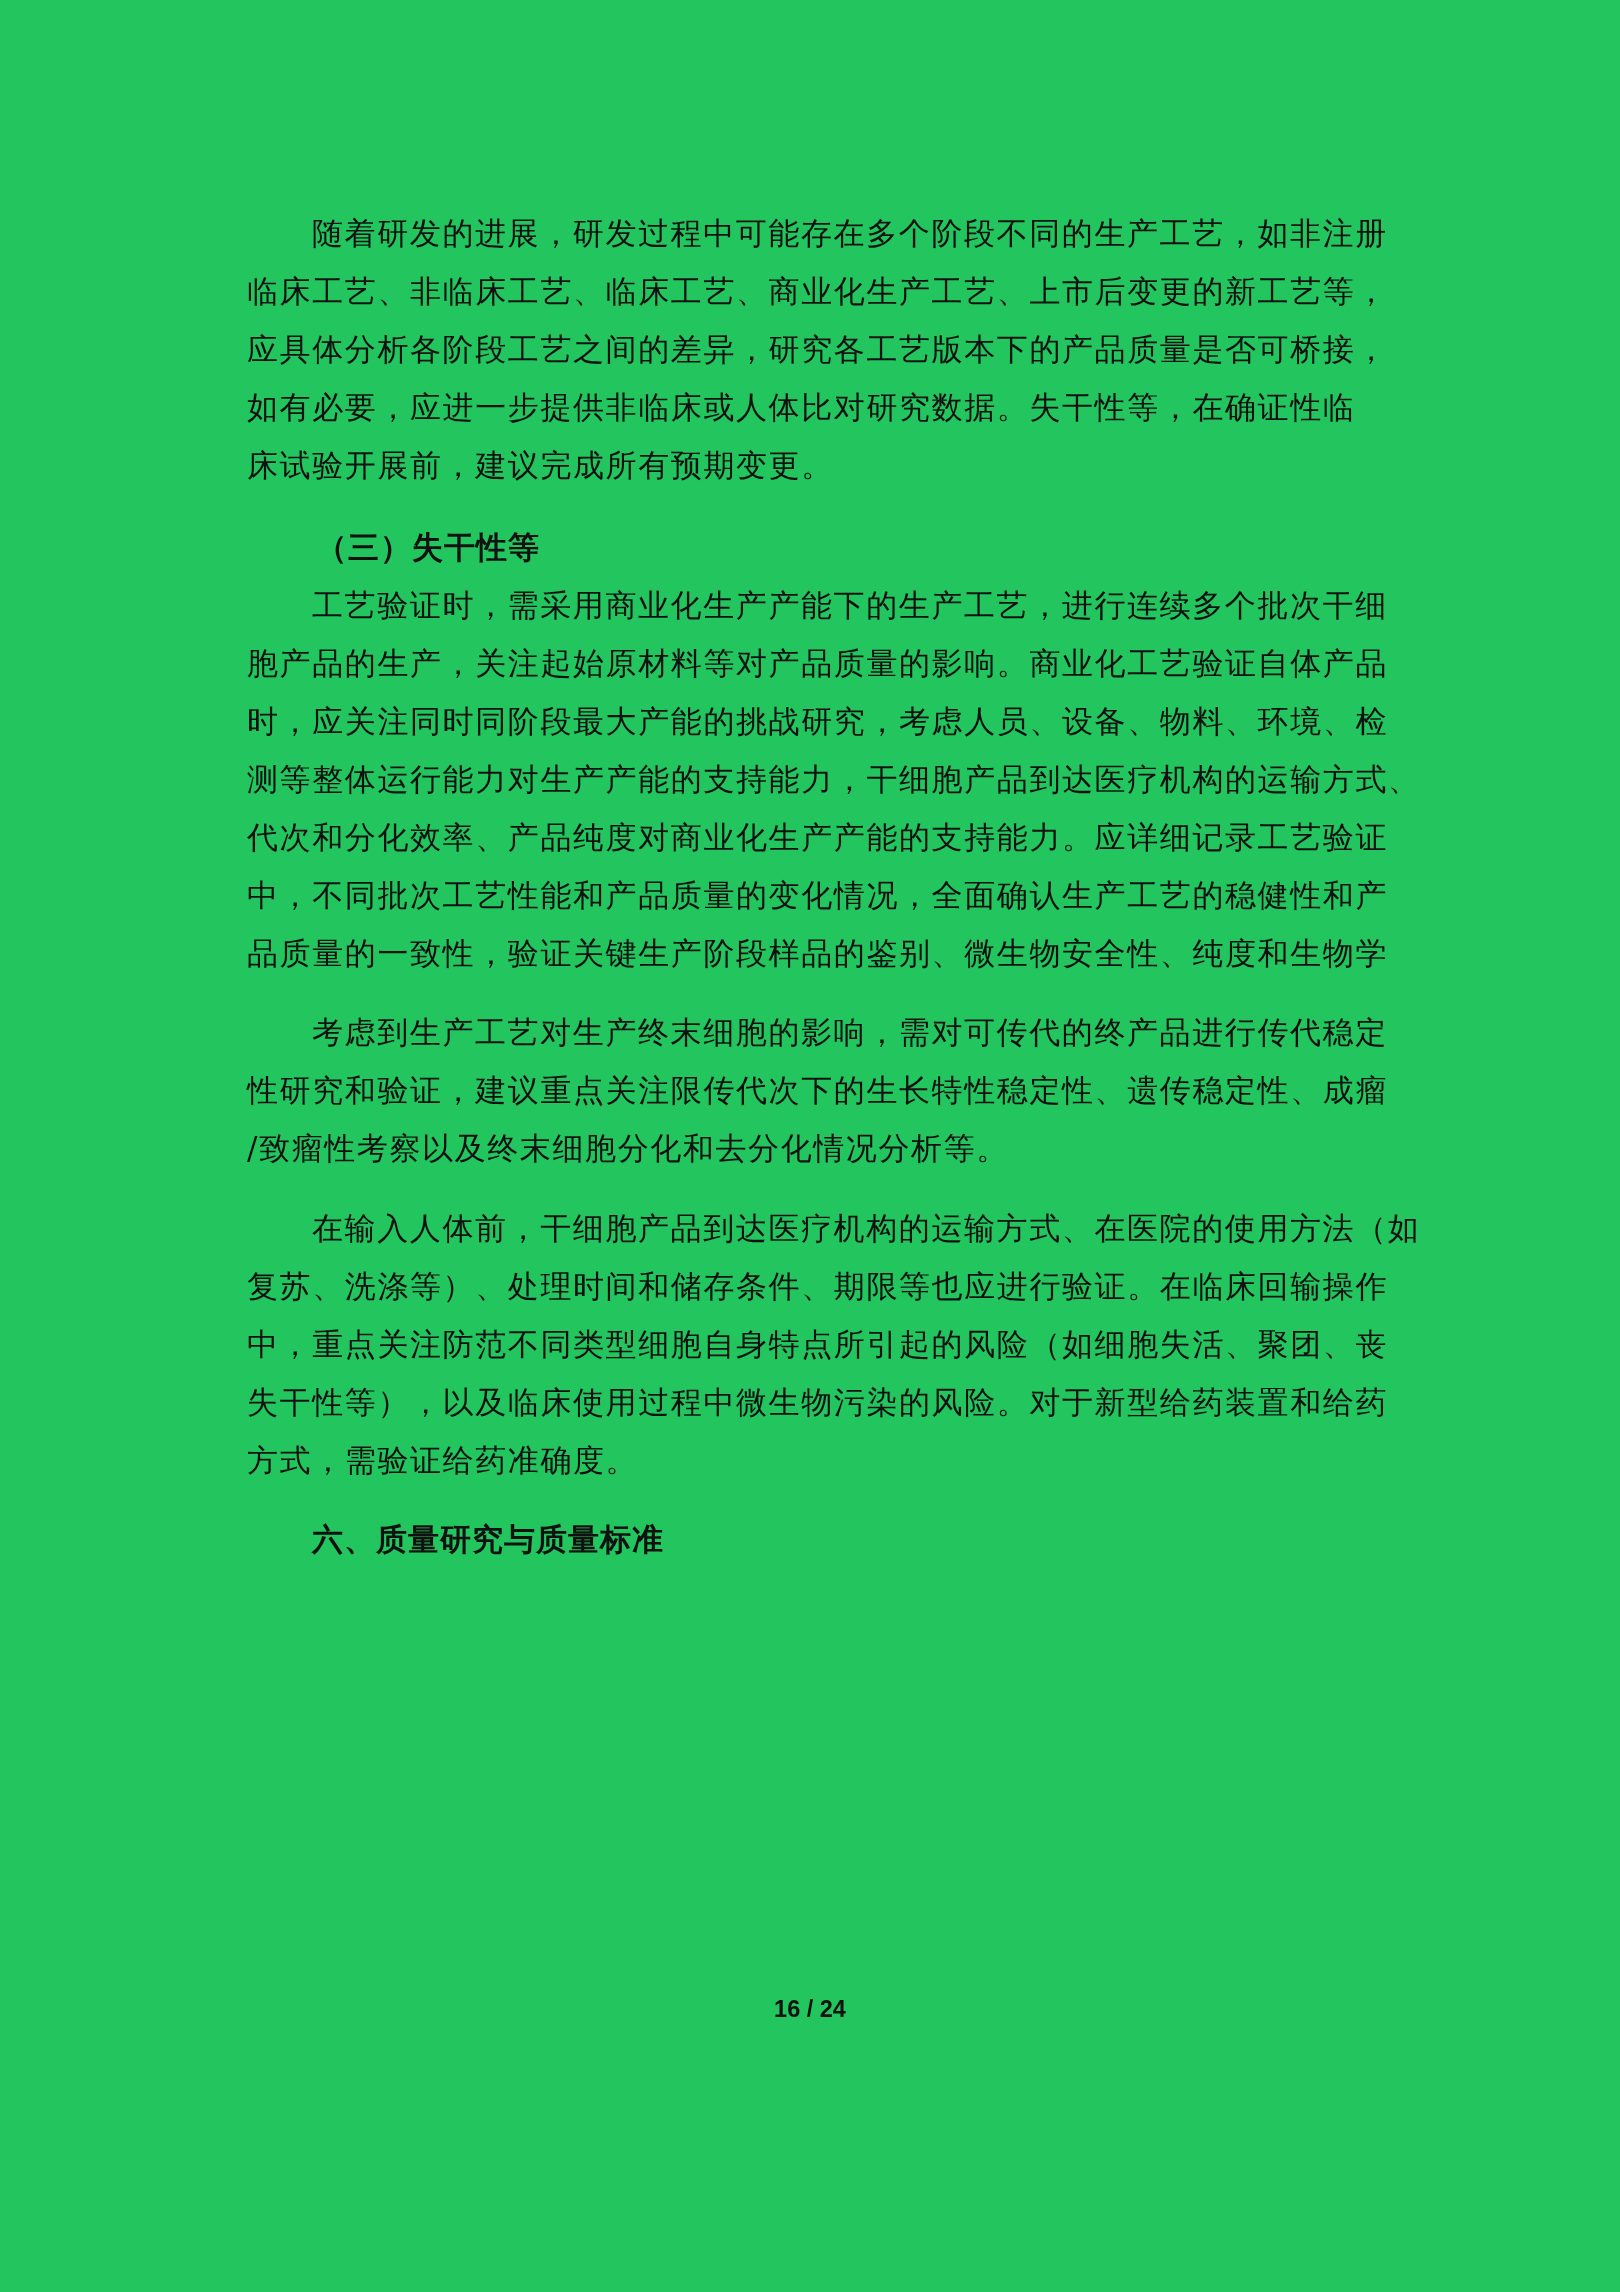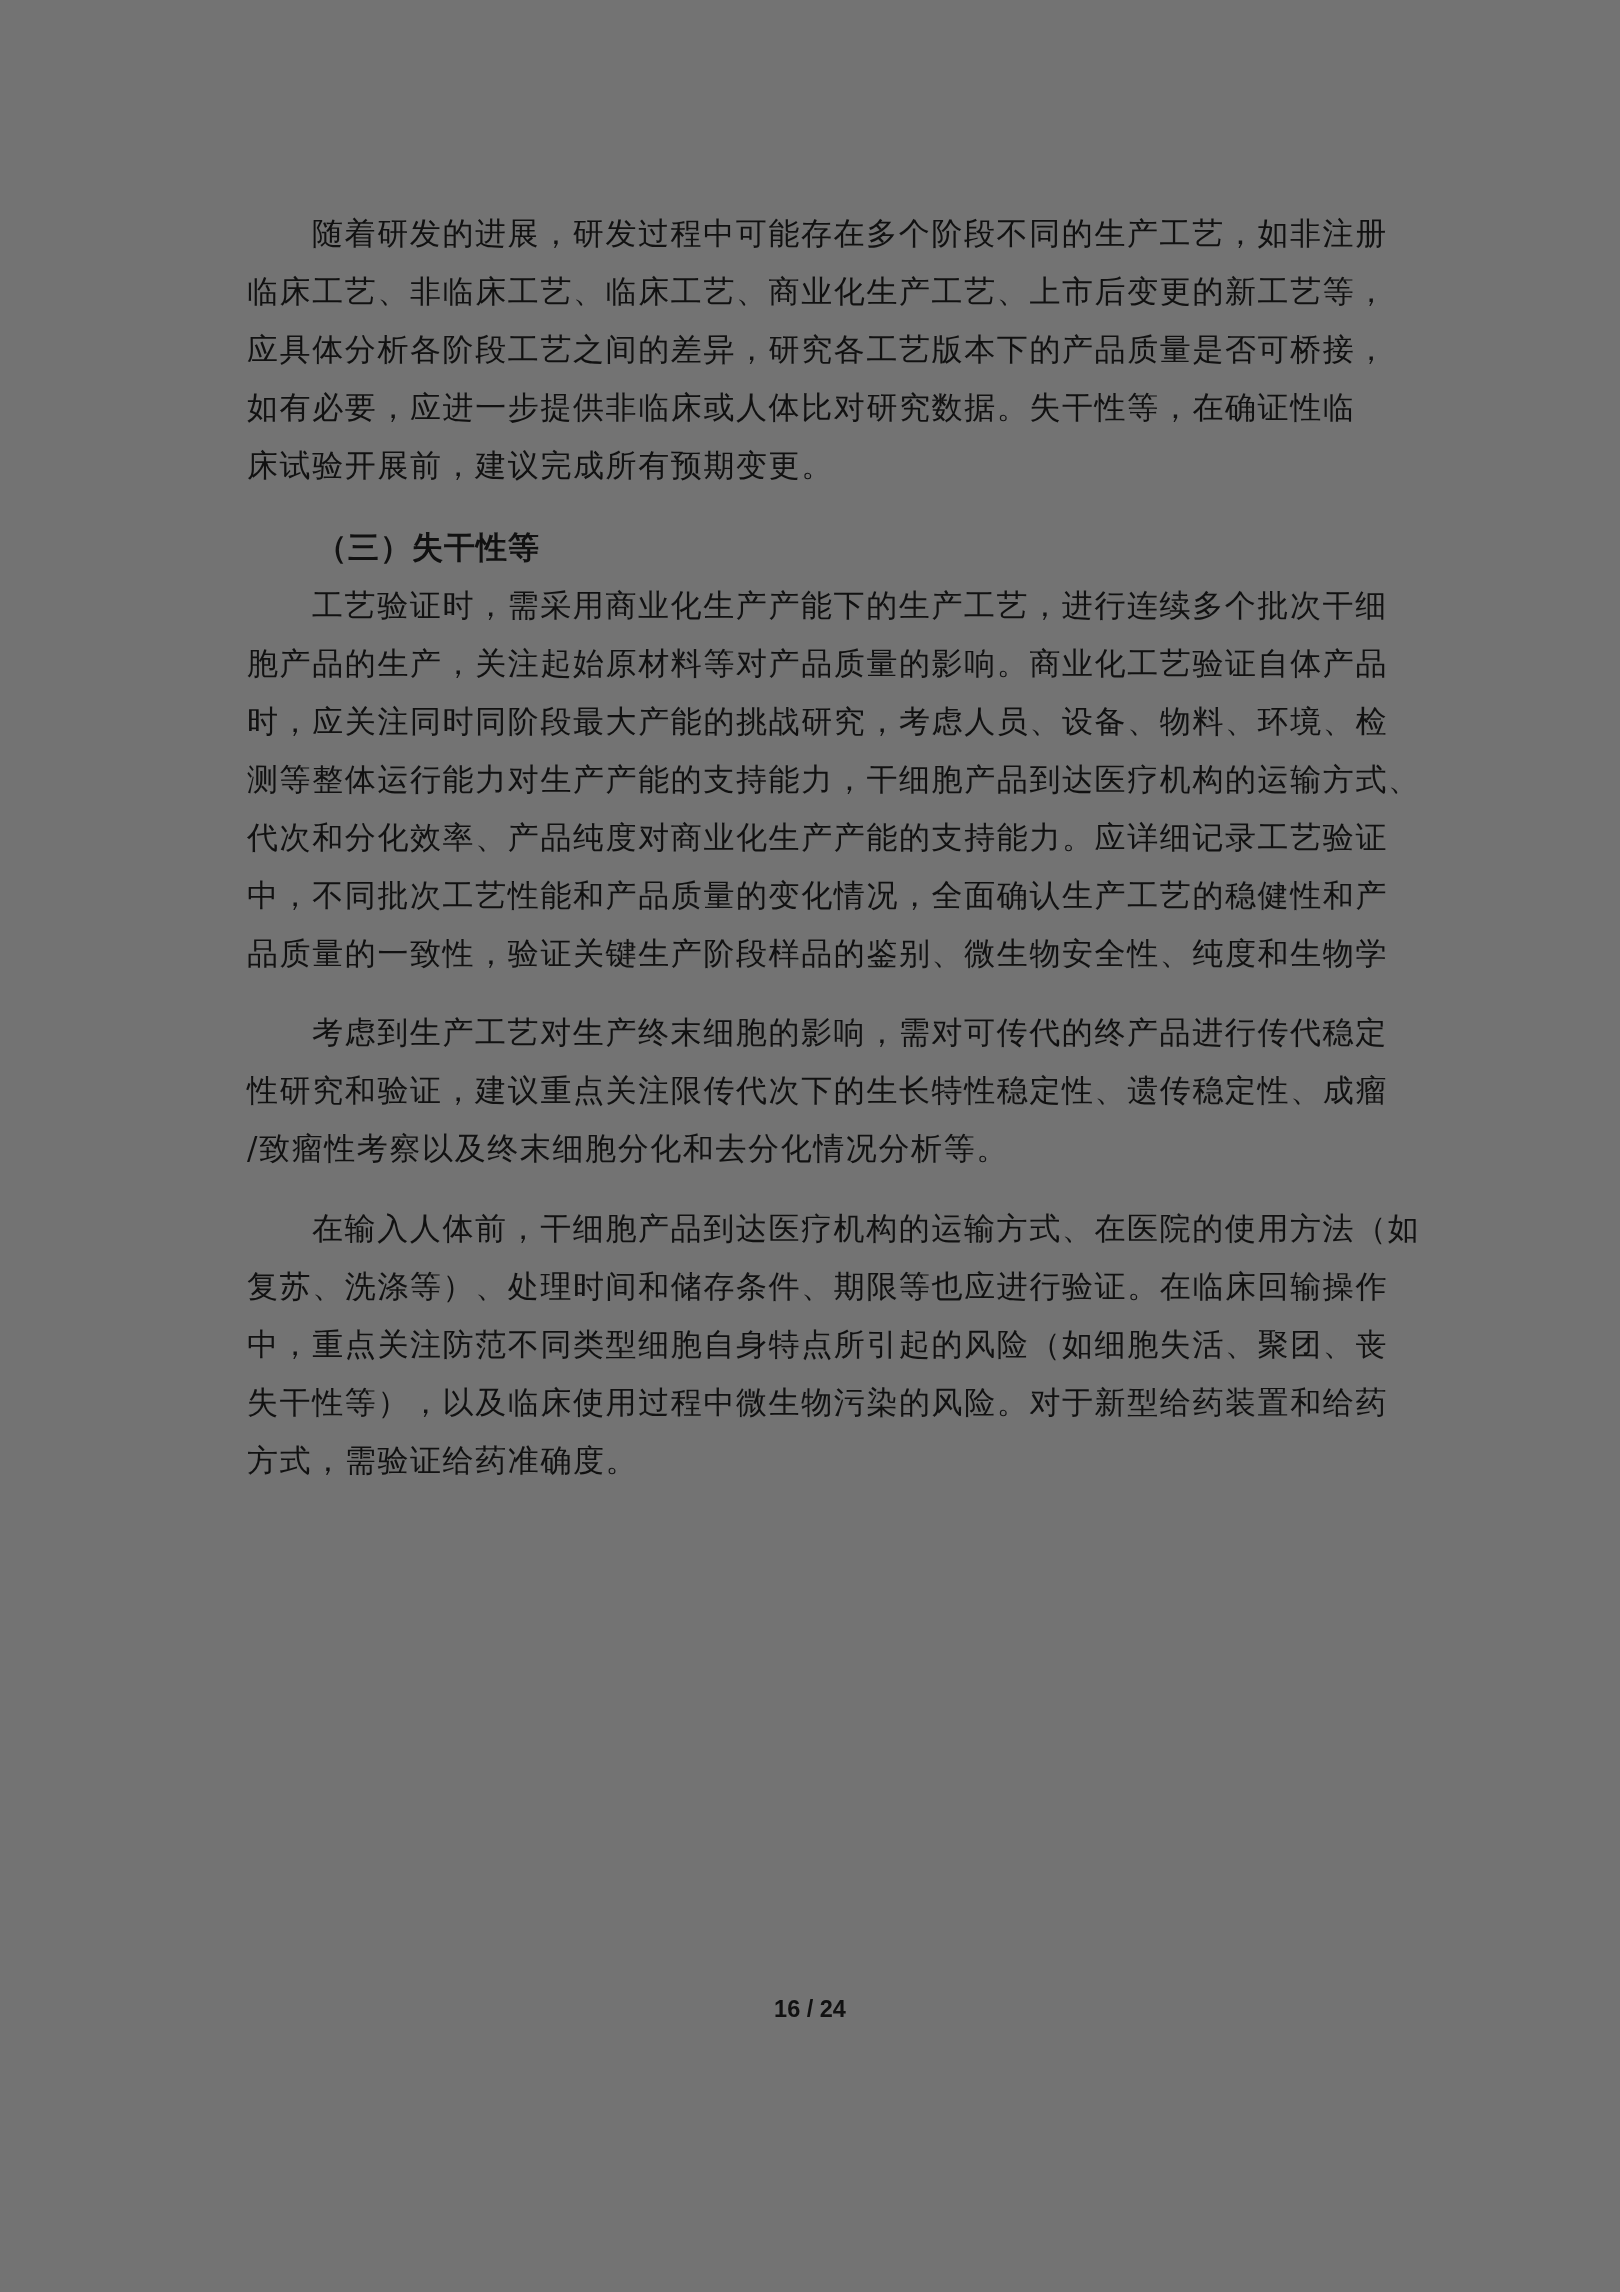--- a/index.html
+++ b/index.html
@@ -13,21 +13,21 @@
       position: relative;
       overflow: hidden;
       font-family: "DejaVu Serif", "Liberation Serif", serif;
       color: #111111;
     }
     .page {
       position: absolute;
       left: 0; top: 0;
       width: 1620px;
       height: 2293px;
-      background: #737373;
+      background: #22c55e;
     }
     .content {
       position: absolute;
       left: 247px;
       top: 204px;
       width: 1127px;
     }
     .line {
       display: block;
       height: 58px;
@@ -96,17 +96,18 @@
     </div>
 
     <div class="para">
       <span class="line indent">在输入人体前，干细胞产品到达医疗机构的运输方式、在医院的使用方法（如</span>
       <span class="line">复苏、洗涤等）、处理时间和储存条件、期限等也应进行验证。在临床回输操作</span>
       <span class="line">中，重点关注防范不同类型细胞自身特点所引起的风险（如细胞失活、聚团、丧</span>
       <span class="line">失干性等），以及临床使用过程中微生物污染的风险。对于新型给药装置和给药</span>
       <span class="line">方式，需验证给药准确度。</span>
     </div>
 
+    <div class="heading h-main">六、质量研究与质量标准</div>
   </div>
 
   <div class="footer">16 / 24</div>
 </div>
 
 
 </body></html>

